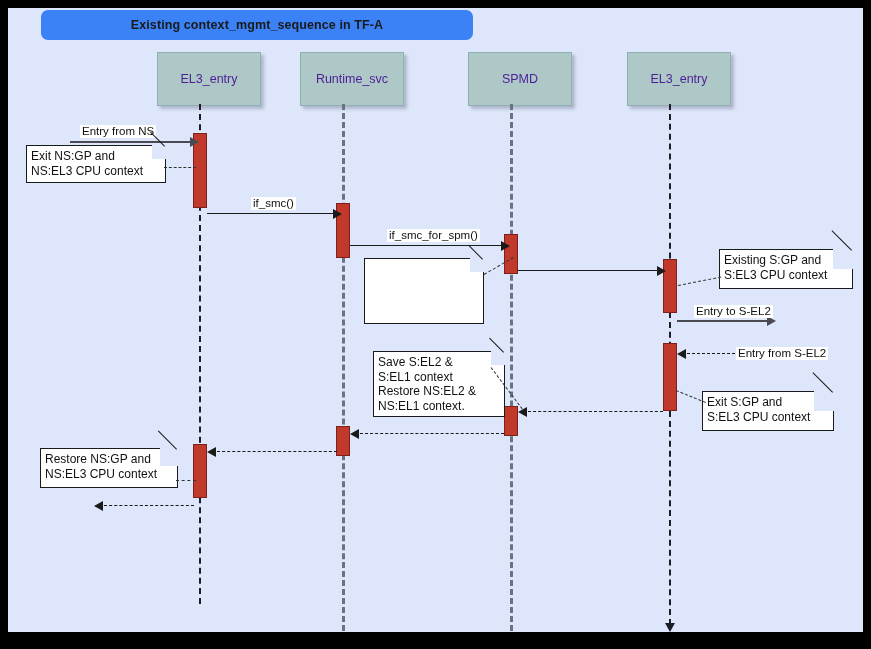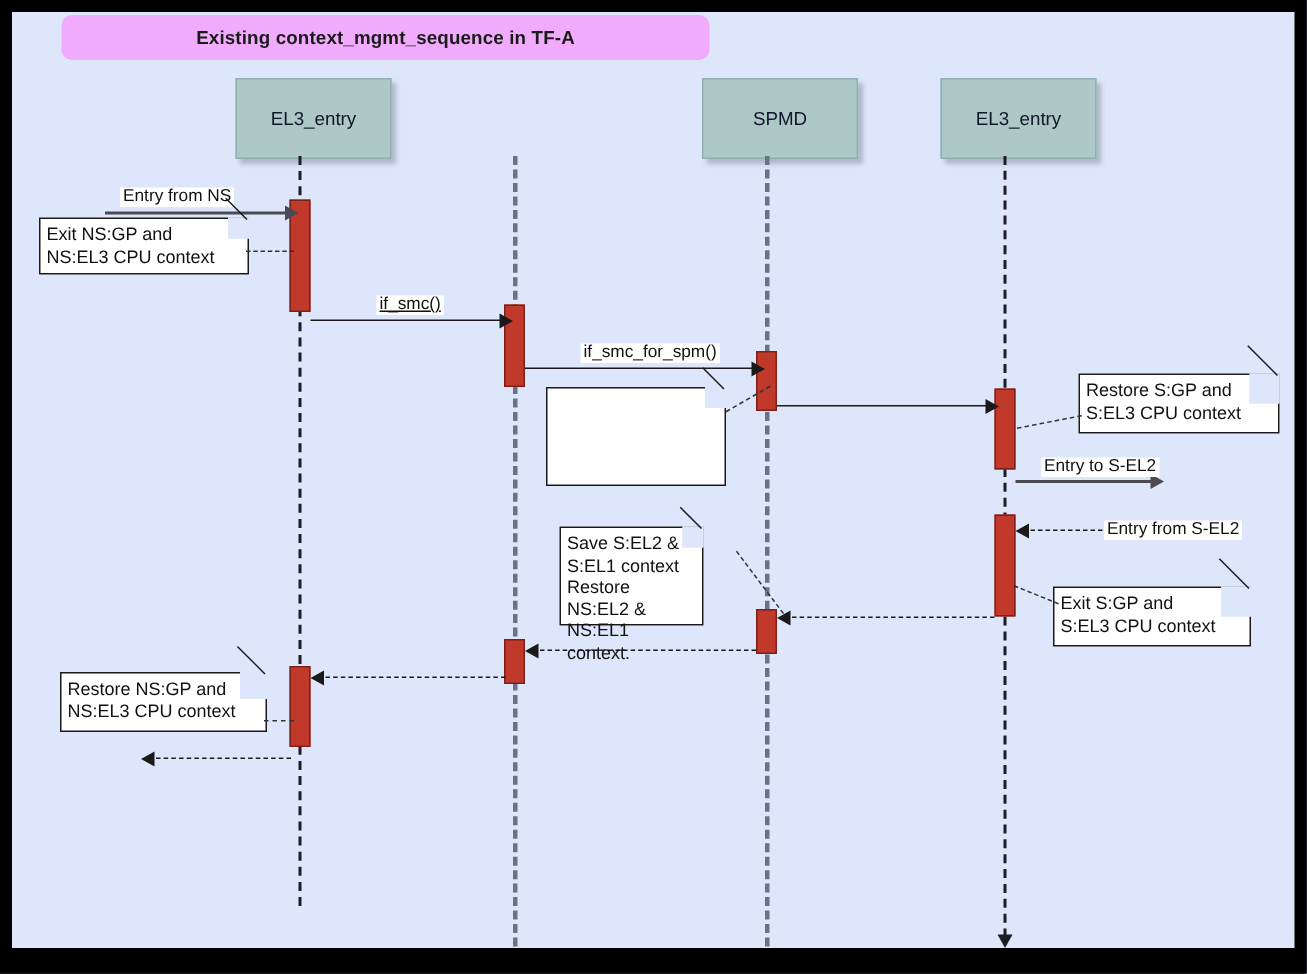--- a/index.html
+++ b/index.html
@@ -32,21 +32,21 @@
     overflow: hidden;
   }
 
   
   #title-banner {
     position: absolute;
     left: 33px;
     top: 2px;
     width: 432px;
     height: 30px;
-    background: #f0abfc;
+    background: #3b82f6;
     border-radius: 7px;
     display: flex;
     align-items: center;
     justify-content: center;
   }
   #title-banner .title-text {
     font-size: 12.5px;
     font-weight: bold;
     color: #1a1a1a;
     letter-spacing: 0.1px;
@@ -59,21 +59,21 @@
     height: 52px;
     background: #aec8c8;
     border: 1px solid #8fb0b0;
     box-shadow: 3px 3px 3px rgba(120,125,150,0.45);
     display: flex;
     align-items: center;
     justify-content: center;
   }
   .lifeline-head .lbl {
     font-size: 12.5px;
-    color: #0f172a;
+    color: #4c1d95;
   }
 
   
   .lifeline-stem {
     position: absolute;
     width: 0;
     border-left-style: dashed;
   }
   .stem-dark {
     border-left-width: 2px;
@@ -188,20 +188,23 @@
 <div id="root">
   <div id="canvas">
 
     <div id="title-banner">
       <span class="title-text">Existing context_mgmt_sequence in TF-A</span>
     </div>
 
     <div class="lifeline-head" style="left:149px; top:44px;">
       <span class="lbl">EL3_entry</span>
     </div>
+    <div class="lifeline-head" style="left:292px; top:44px;">
+      <span class="lbl">Runtime_svc</span>
+    </div>
     <div class="lifeline-head" style="left:460px; top:44px;">
       <span class="lbl">SPMD</span>
     </div>
     <div class="lifeline-head" style="left:619px; top:44px;">
       <span class="lbl">EL3_entry</span>
     </div>
 
     <div class="lifeline-stem stem-dark" style="left:191px; top:96px; height:500px;"></div>
     <div class="lifeline-stem stem-gray" style="left:334px; top:96px; height:527px;"></div>
     <div class="lifeline-stem stem-gray" style="left:502px; top:96px; height:527px;"></div>
@@ -231,39 +234,39 @@
     <div class="note" style="left:18px; top:137px; width:140px; height:38px;">
       <span class="fold" style="border-width:14px 14px 0 0;"></span>
       <span class="fold-line" style="top:0px; right:0px; width:20px; transform:rotate(45deg); transform-origin:right top;"></span>
       <span class="note-text">Exit NS:GP and
 NS:EL3 CPU context</span>
     </div>
     <div class="anchor" style="left:156px; top:159px; width:32px;"></div>
 
     <div class="msg-line msg-solid" style="left:199px; top:205px; width:130px;"></div>
     <div class="arrowhead-right" style="left:325px; top:201px;"></div>
-    <div class="msg-label" style="left:243px; top:189px;text-decoration:underline;">if_smc()</div>
+    <div class="msg-label" style="left:243px; top:189px;">if_smc()</div>
 
     <div class="msg-line msg-solid" style="left:342px; top:237px; width:155px;"></div>
     <div class="arrowhead-right" style="left:493px; top:233px;"></div>
     <div class="msg-label" style="left:379px; top:221px;">if_smc_for_spm()</div>
 
     <div class="note" style="left:356px; top:250px; width:120px; height:66px;">
       <span class="fold" style="border-width:14px 14px 0 0;"></span>
       <span class="fold-line" style="top:0px; right:0px; width:20px; transform:rotate(45deg); transform-origin:right top;"></span>
     </div>
     <div class="anchor" style="left:476px; top:266px; width:34px; transform:rotate(-30deg);"></div>
 
     <div class="msg-line msg-solid" style="left:510px; top:262px; width:143px;"></div>
     <div class="arrowhead-right" style="left:649px; top:258px;"></div>
 
     <div class="note" style="left:711px; top:241px; width:134px; height:40px;">
       <span class="fold" style="border-width:20px 20px 0 0;"></span>
       <span class="fold-line" style="top:0px; right:0px; width:28px; transform:rotate(45deg); transform-origin:right top;"></span>
-      <span class="note-text">Restore S:GP and
+      <span class="note-text">Existing S:GP and
 S:EL3 CPU context</span>
     </div>
     <div class="anchor" style="left:670px; top:277px; width:44px; transform:rotate(-11deg);"></div>
 
     <div class="msg-line msg-solid-gray" style="left:669px; top:312px; width:92px;"></div>
     <div class="arrowhead-right-gray" style="left:759px; top:308px;"></div>
     <div class="msg-label" style="left:686px; top:297px;">Entry to S-EL2</div>
 
     <div class="msg-line msg-dashed" style="left:679px; top:345px; width:98px;"></div>
     <div class="arrowhead-left" style="left:669px; top:341px;"></div>
@@ -273,21 +276,21 @@
       <span class="fold" style="border-width:20px 20px 0 0;"></span>
       <span class="fold-line" style="top:0px; right:0px; width:28px; transform:rotate(45deg); transform-origin:right top;"></span>
       <span class="note-text">Exit S:GP and
 S:EL3 CPU context</span>
     </div>
     <div class="anchor" style="left:668px; top:382px; width:32px; transform:rotate(22deg);"></div>
 
     <div class="msg-line msg-dashed" style="left:520px; top:403px; width:135px;"></div>
     <div class="arrowhead-left" style="left:510px; top:399px;"></div>
 
-    <div class="note" style="left:365px; top:343px; width:96px; height:66px;">
+    <div class="note" style="left:365px; top:343px; width:132px; height:66px;">
       <span class="fold" style="border-width:14px 14px 0 0;"></span>
       <span class="fold-line" style="top:0px; right:0px; width:20px; transform:rotate(45deg); transform-origin:right top;"></span>
       <span class="note-text">Save S:EL2 &amp;
 S:EL1 context
 Restore NS:EL2 &amp;
 NS:EL1 context.</span>
     </div>
     <div class="anchor" style="left:483px; top:359px; width:52px; transform:rotate(53deg);"></div>
 
     <div class="msg-line msg-dashed" style="left:352px; top:425px; width:144px;"></div>

